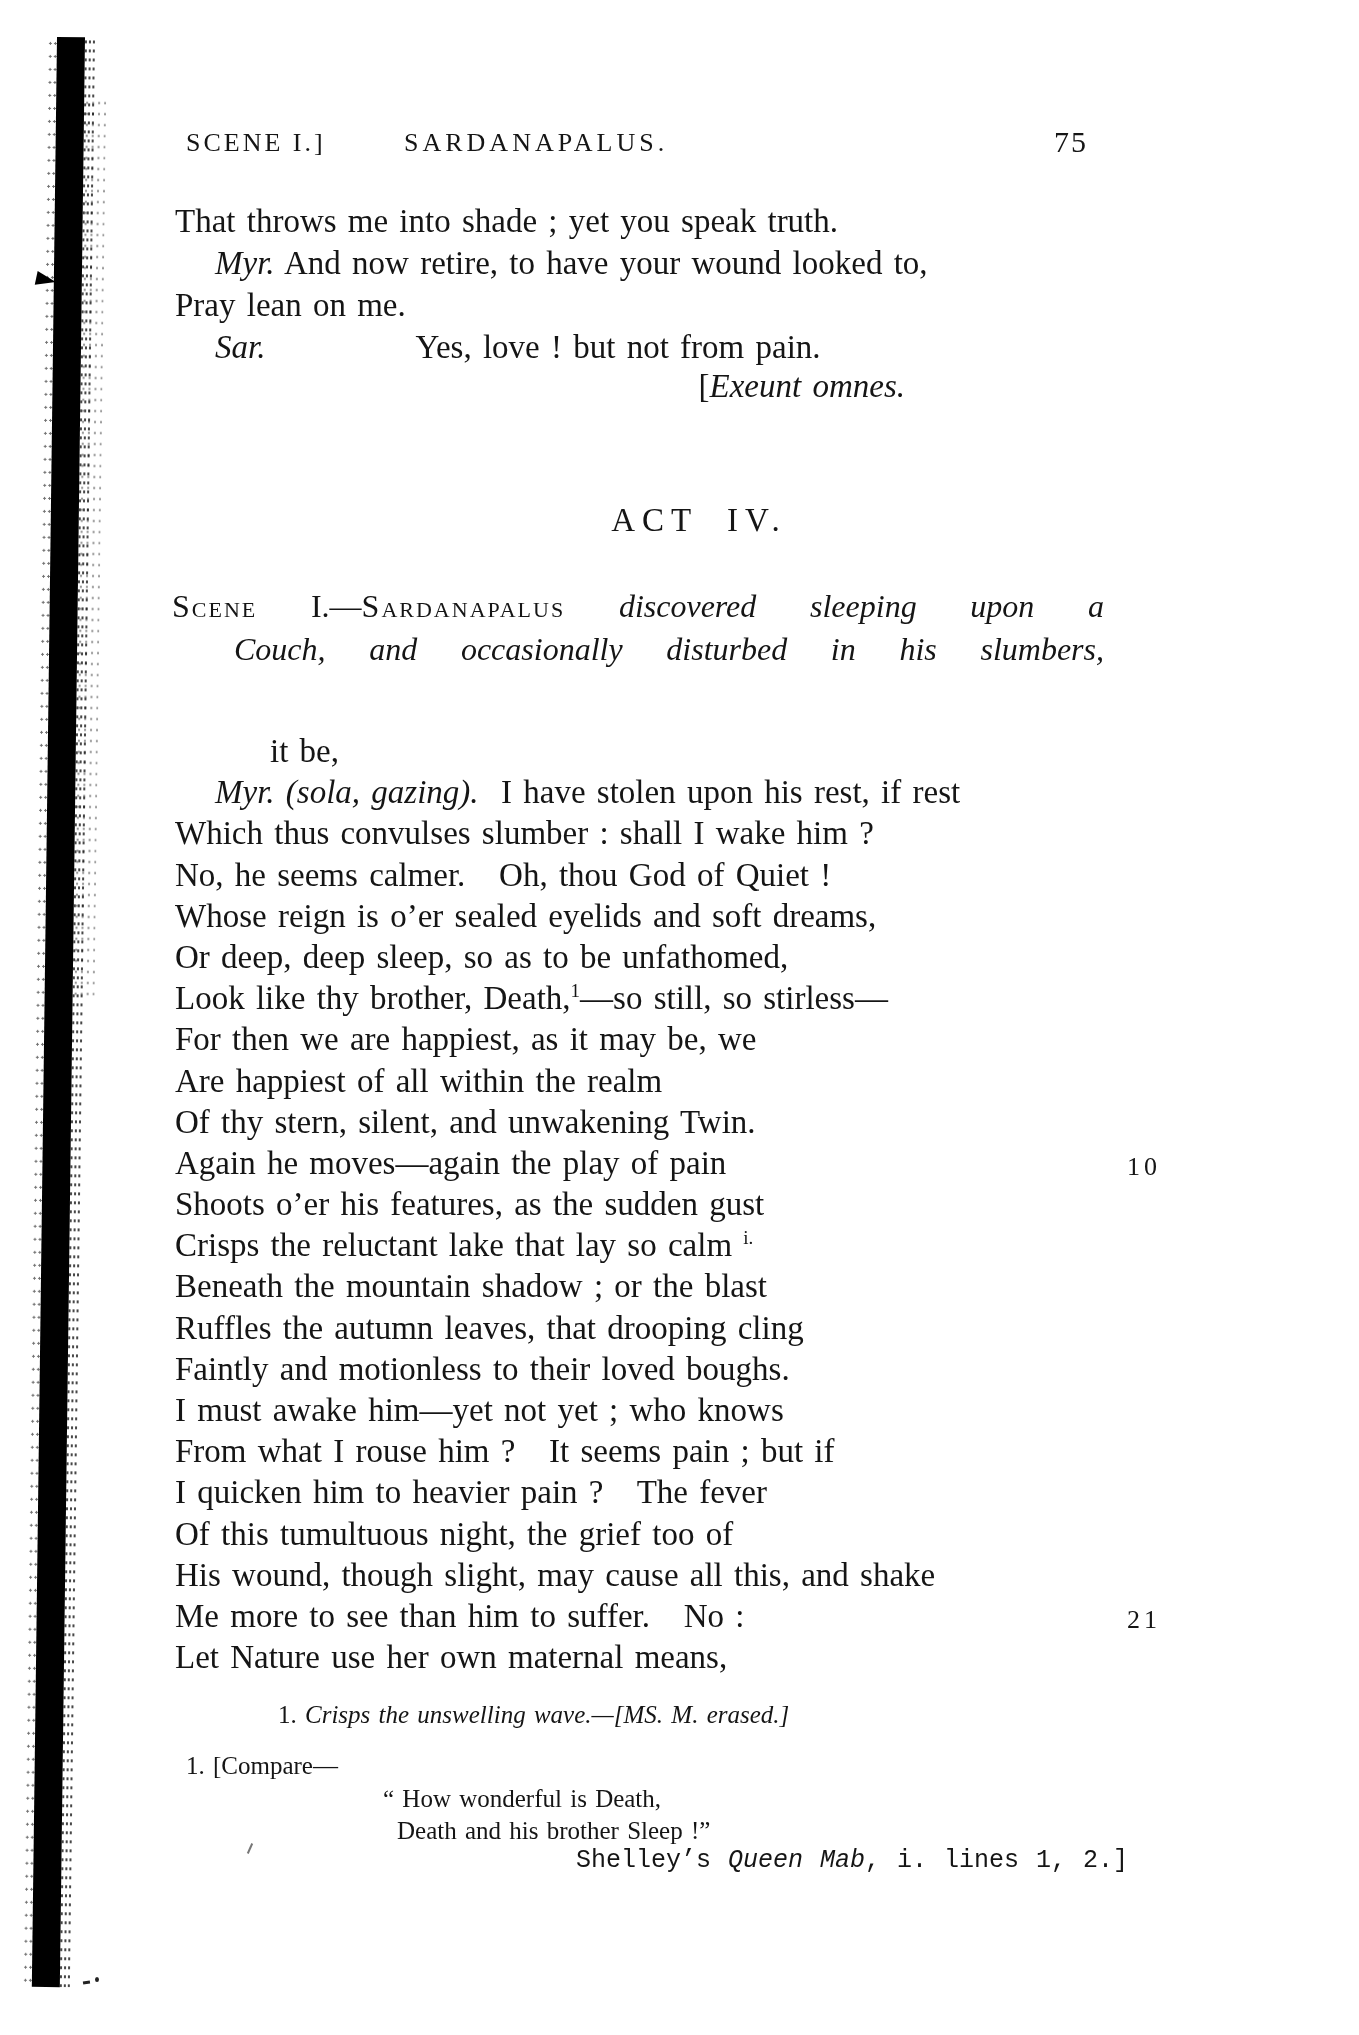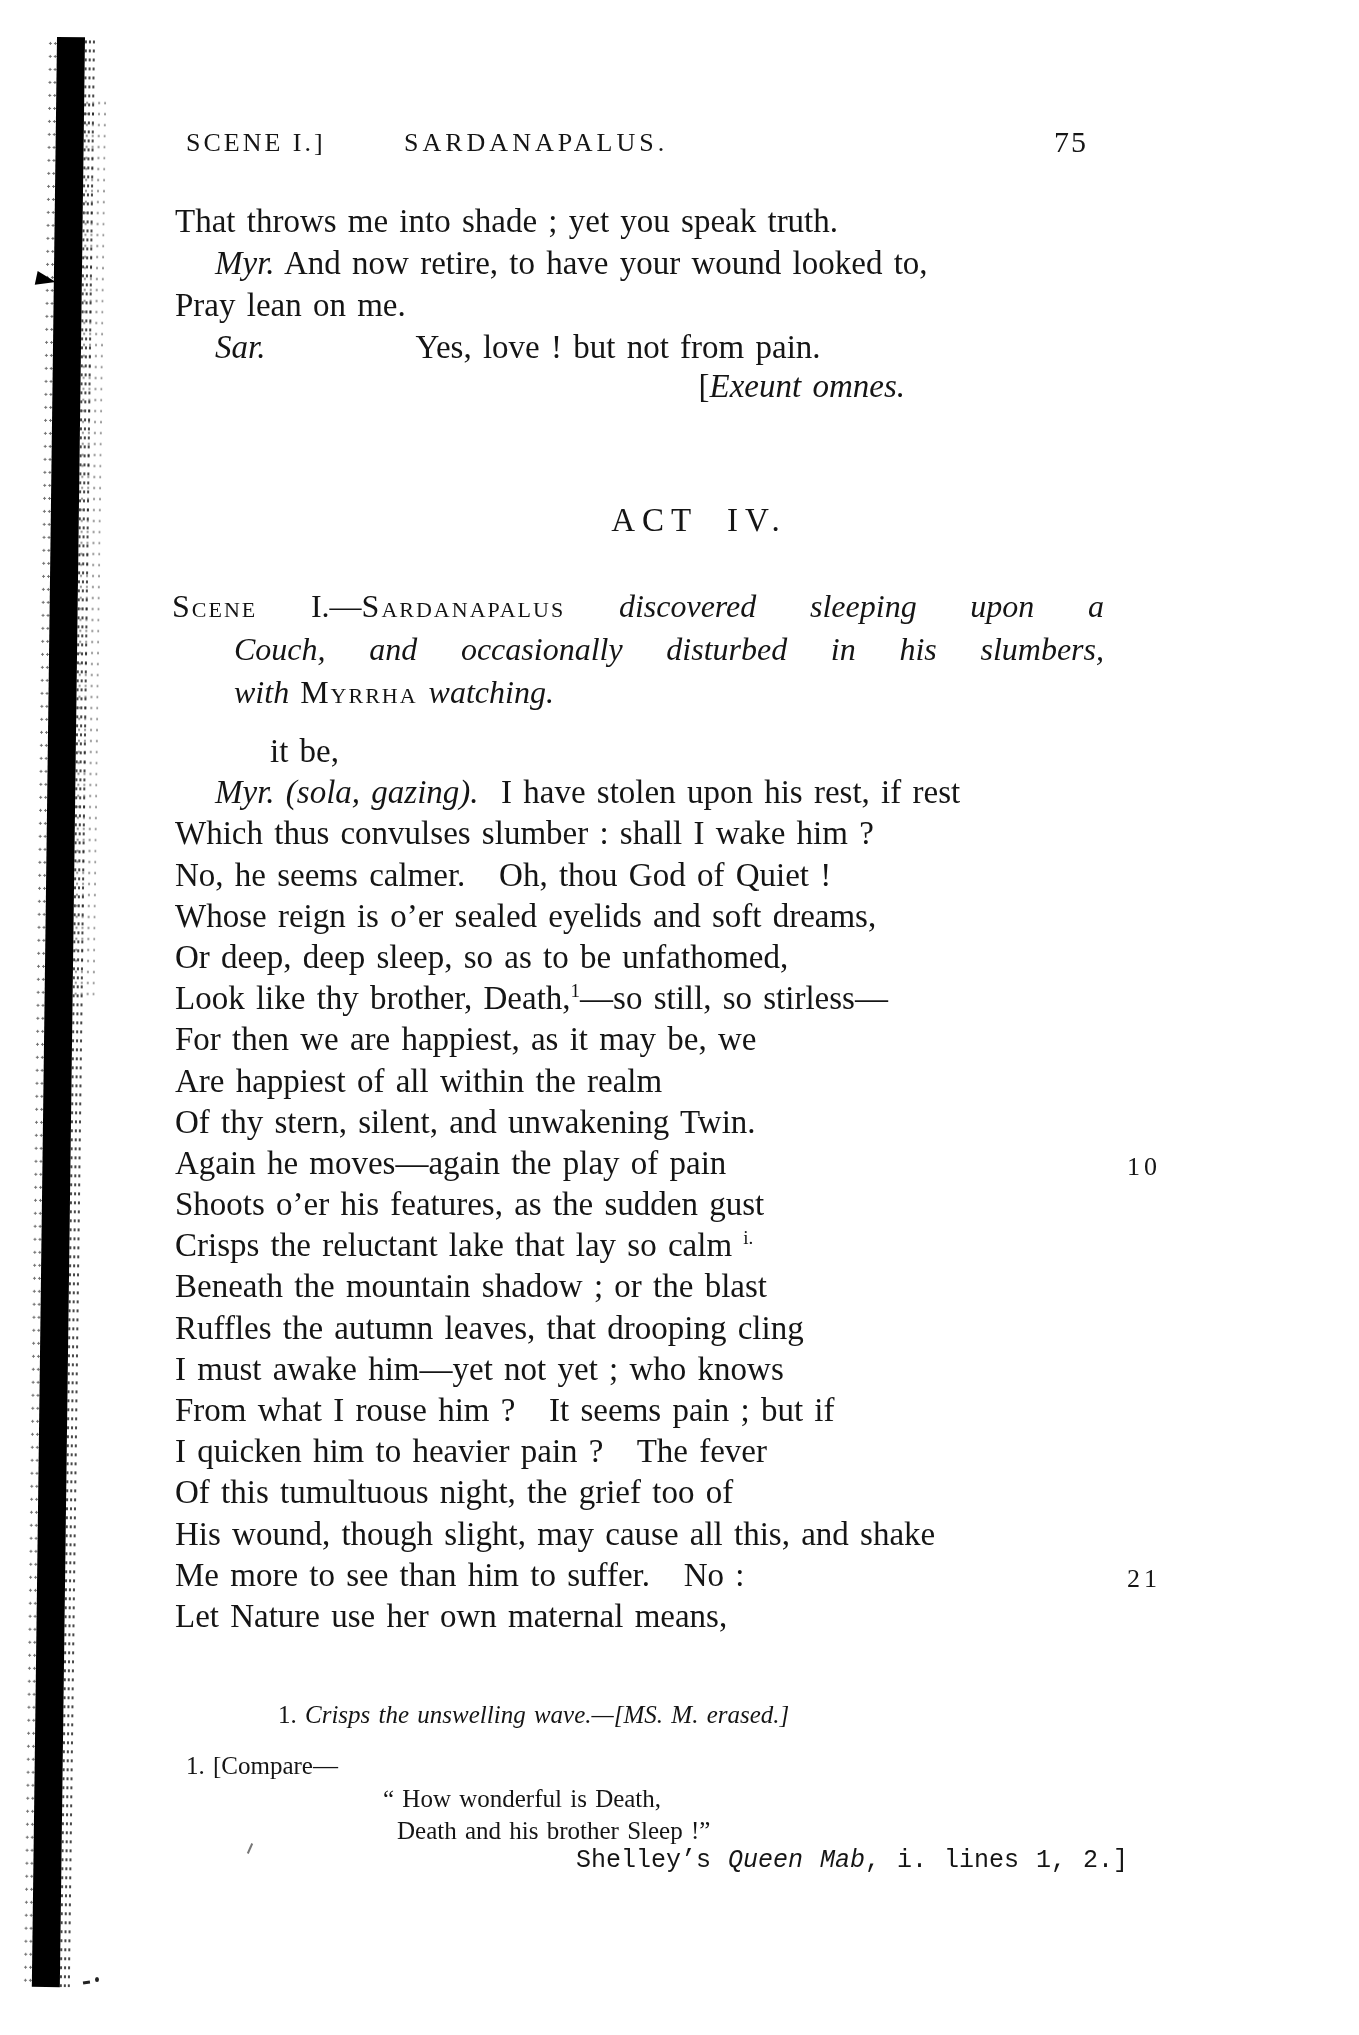--- a/index.html
+++ b/index.html
@@ -92,38 +92,38 @@
         <div class="line" style="height: 42px; padding-left: 40px;"><span class="i">Myr.</span><span class="r"> And now retire, to have your wound looked to,</span></div>
         <div class="line" style="height: 42px;"><span class="r">Pray lean on me.</span></div>
         <div class="line" style="height: 42px; padding-left: 40px;"><span class="i">Sar.</span><span class="gap" style="width: 150px;"></span><span class="r">Yes, love ! but not from pain.</span></div>
       </section>
       <section class="block verse exeunt" style="top: 365px; left: 175px; width: 930px; line-height: 42px;">
         <div class="line" style="height: 42px;"><span class="r">[</span><span class="i">Exeunt omnes.</span></div>
       </section>
       <section class="block scenedesc" style="top: 585px; left: 172px; width: 932px; line-height: 43px;">
         <div class="line just" style="height: 43px;"><span class="sc">Scene</span><span class="r"> I.—</span><span class="sc">Sardanapalus</span><span class="r"> </span><span class="i">discovered sleeping upon a</span></div>
         <div class="line just" style="height: 43px; padding-left: 62px;"><span class="i">Couch, and occasionally disturbed in his slumbers,</span></div>
-        <div class="line" style="height: 43px; padding-left: 62px;"><span class="i">with </span><span class="sc">Myrrha</span><span class="i"> watching.</span></div>
       </section>
       <section class="block verse" style="top: 731px; left: 175px; width: 990px; line-height: 41.2px;">
         <div class="line" style="height: 41.2px; padding-left: 95px;"><span class="r">it be,</span></div>
         <div class="line" style="height: 41.2px; padding-left: 40px;"><span class="i">Myr. (sola, gazing).</span><span class="r">  I have stolen upon his rest, if rest</span></div>
         <div class="line" style="height: 41.2px;"><span class="r">Which thus convulses slumber : shall I wake him ?</span></div>
         <div class="line" style="height: 41.2px;"><span class="r">No, he seems calmer.   Oh, thou God of Quiet !</span></div>
         <div class="line" style="height: 41.2px;"><span class="r">Whose reign is o’er sealed eyelids and soft dreams,</span></div>
         <div class="line" style="height: 41.2px;"><span class="r">Or deep, deep sleep, so as to be unfathomed,</span></div>
         <div class="line" style="height: 41.2px;"><span class="r">Look like thy brother, Death,</span><span class="sup">1</span><span class="r">—so still, so stirless—</span></div>
         <div class="line" style="height: 41.2px;"><span class="r">For then we are happiest, as it may be, we</span></div>
         <div class="line" style="height: 41.2px;"><span class="r">Are happiest of all within the realm</span></div>
         <div class="line" style="height: 41.2px;"><span class="r">Of thy stern, silent, and unwakening Twin.</span></div>
         <div class="line" style="height: 41.2px;"><span class="r">Again he moves—again the play of pain</span><span class="lnum">10</span></div>
         <div class="line" style="height: 41.2px;"><span class="r">Shoots o’er his features, as the sudden gust</span></div>
         <div class="line" style="height: 41.2px;"><span class="r">Crisps the reluctant lake that lay so calm </span><span class="sup">i.</span></div>
         <div class="line" style="height: 41.2px;"><span class="r">Beneath the mountain shadow ; or the blast</span></div>
         <div class="line" style="height: 41.2px;"><span class="r">Ruffles the autumn leaves, that drooping cling</span></div>
+        <div class="line" style="height: 41.2px;"><span class="r">Faintly and motionless to their loved boughs.</span></div>
         <div class="line" style="height: 41.2px;"><span class="r">I must awake him—yet not yet ; who knows</span></div>
         <div class="line" style="height: 41.2px;"><span class="r">From what I rouse him ?   It seems pain ; but if</span></div>
         <div class="line" style="height: 41.2px;"><span class="r">I quicken him to heavier pain ?   The fever</span></div>
         <div class="line" style="height: 41.2px;"><span class="r">Of this tumultuous night, the grief too of</span></div>
         <div class="line" style="height: 41.2px;"><span class="r">His wound, though slight, may cause all this, and shake</span></div>
         <div class="line" style="height: 41.2px;"><span class="r">Me more to see than him to suffer.   No :</span><span class="lnum">21</span></div>
         <div class="line" style="height: 41.2px;"><span class="r">Let Nature use her own maternal means,</span></div>
       </section>
       <section class="block footnote" style="top: 1698px; left: 278px; width: 900px; line-height: 34px;">
         <div class="line" style="height: 34px;"><span class="r">1. </span><span class="i">Crisps the unswelling wave.—[MS. M. erased.]</span></div>

